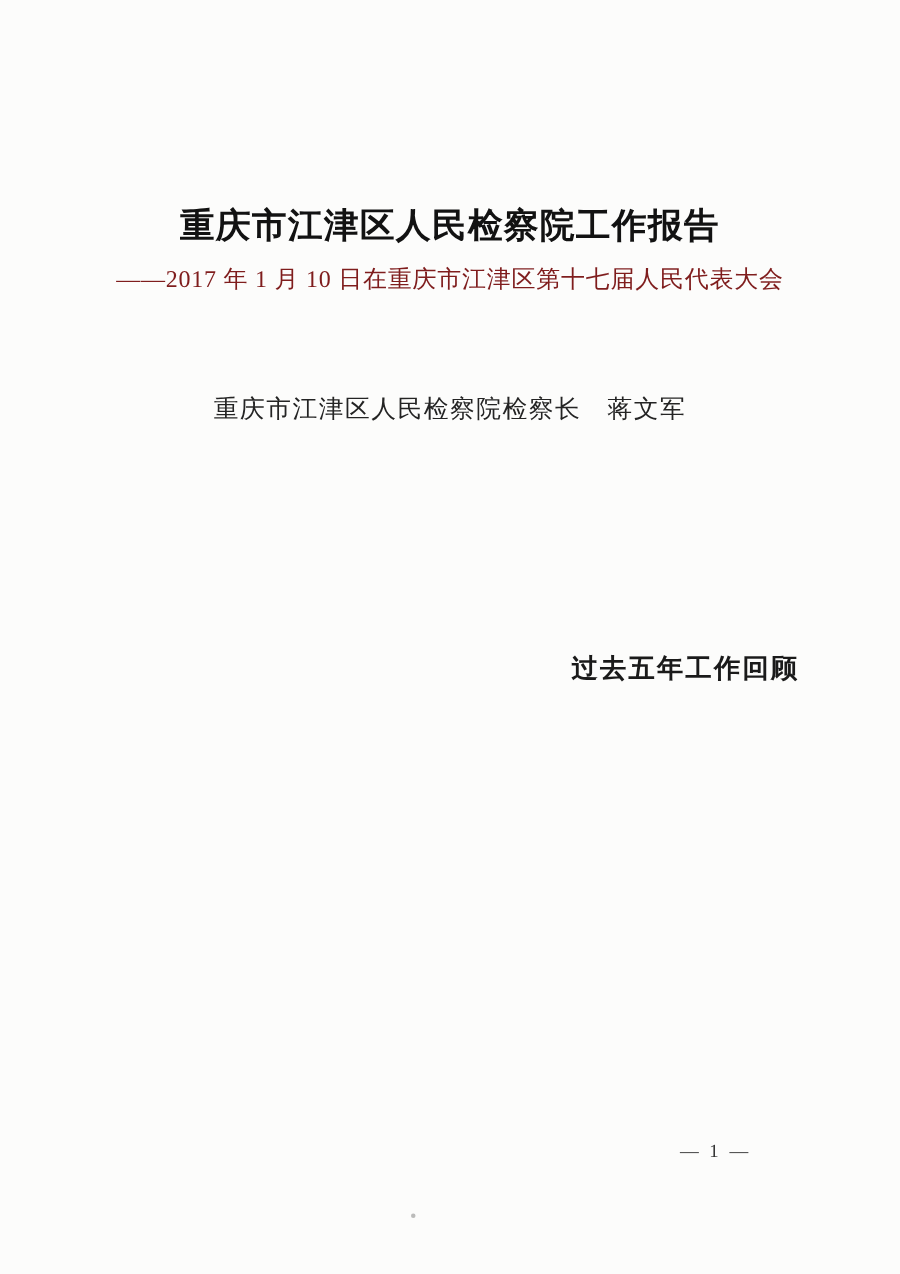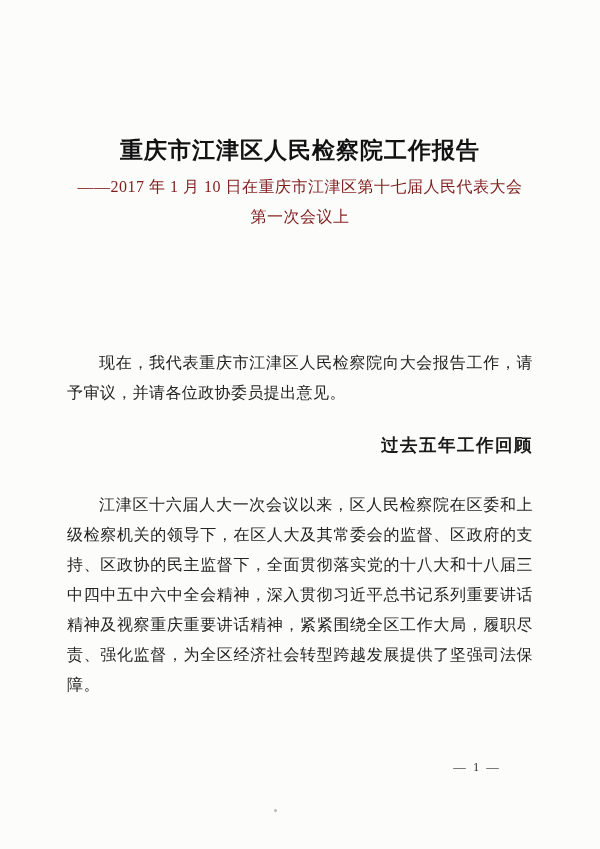--- a/index.html
+++ b/index.html
@@ -122,20 +122,18 @@
     opacity: 0.6;
   }
 </style>
 </head>
 <body>
 
 <div class="page">
   <div class="content">
     <h1 class="title">重庆市江津区人民检察院工作报告</h1>
     <p class="subtitle subtitle-line1">——2017 年 1 月 10 日在重庆市江津区第十七届人民代表大会</p>
-    <p class="subtitle subtitle-line2">第一次会议上</p>
-    <p class="para para-intro">现在，我代表重庆市江津区人民检察院向大会报告工作，请予审议，并请各位政协委员提出意见。</p>
+    <p class="author">重庆市江津区人民检察院检察长　蒋文军</p>
     <h2 class="section-heading">过去五年工作回顾</h2>
-    <p class="para para-1">江津区十六届人大一次会议以来，区人民检察院在区委和上级检察机关的领导下，在区人大及其常委会的监督、区政府的支持、区政协的民主监督下，全面贯彻落实党的十八大和十八届三中四中五中六中全会精神，深入贯彻习近平总书记系列重要讲话精神及视察重庆重要讲话精神，紧紧围绕全区工作大局，履职尽责、强化监督，为全区经济社会转型跨越发展提供了坚强司法保障。</p>
   </div>
   <div class="page-number">— 1 —</div>
   <div class="scan-speck"></div>
 </div>
 
 </body></html>

